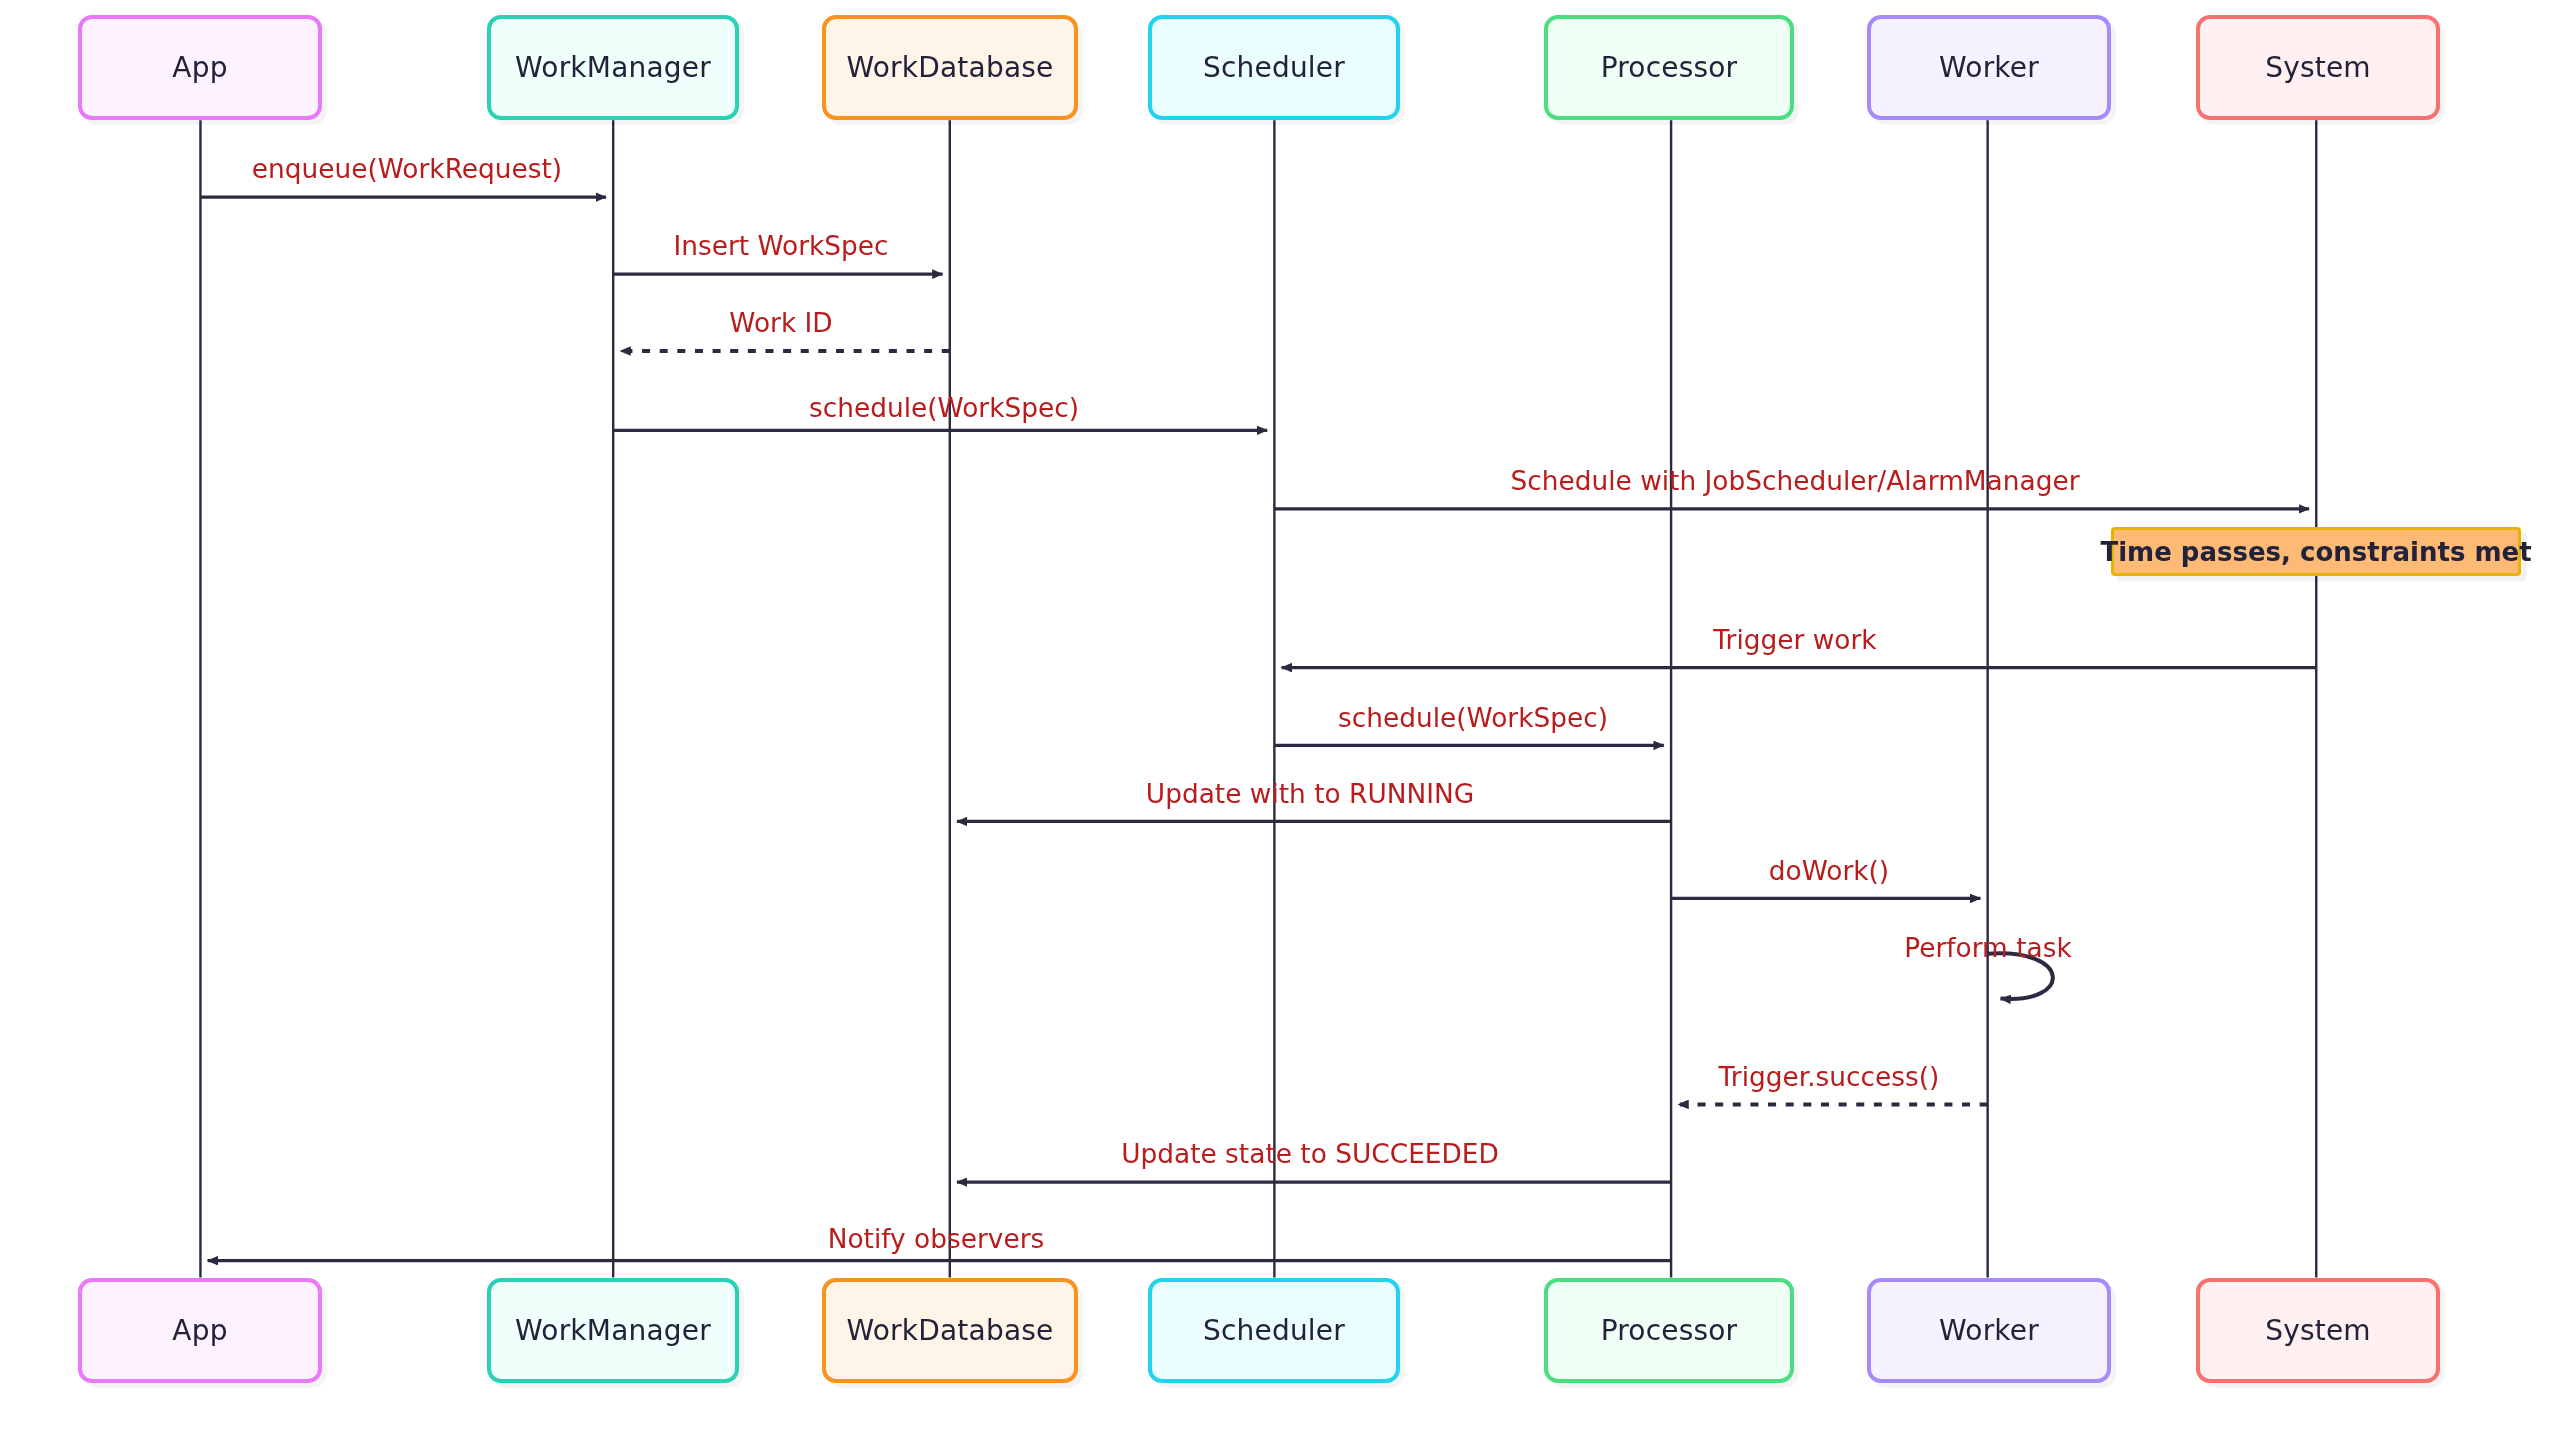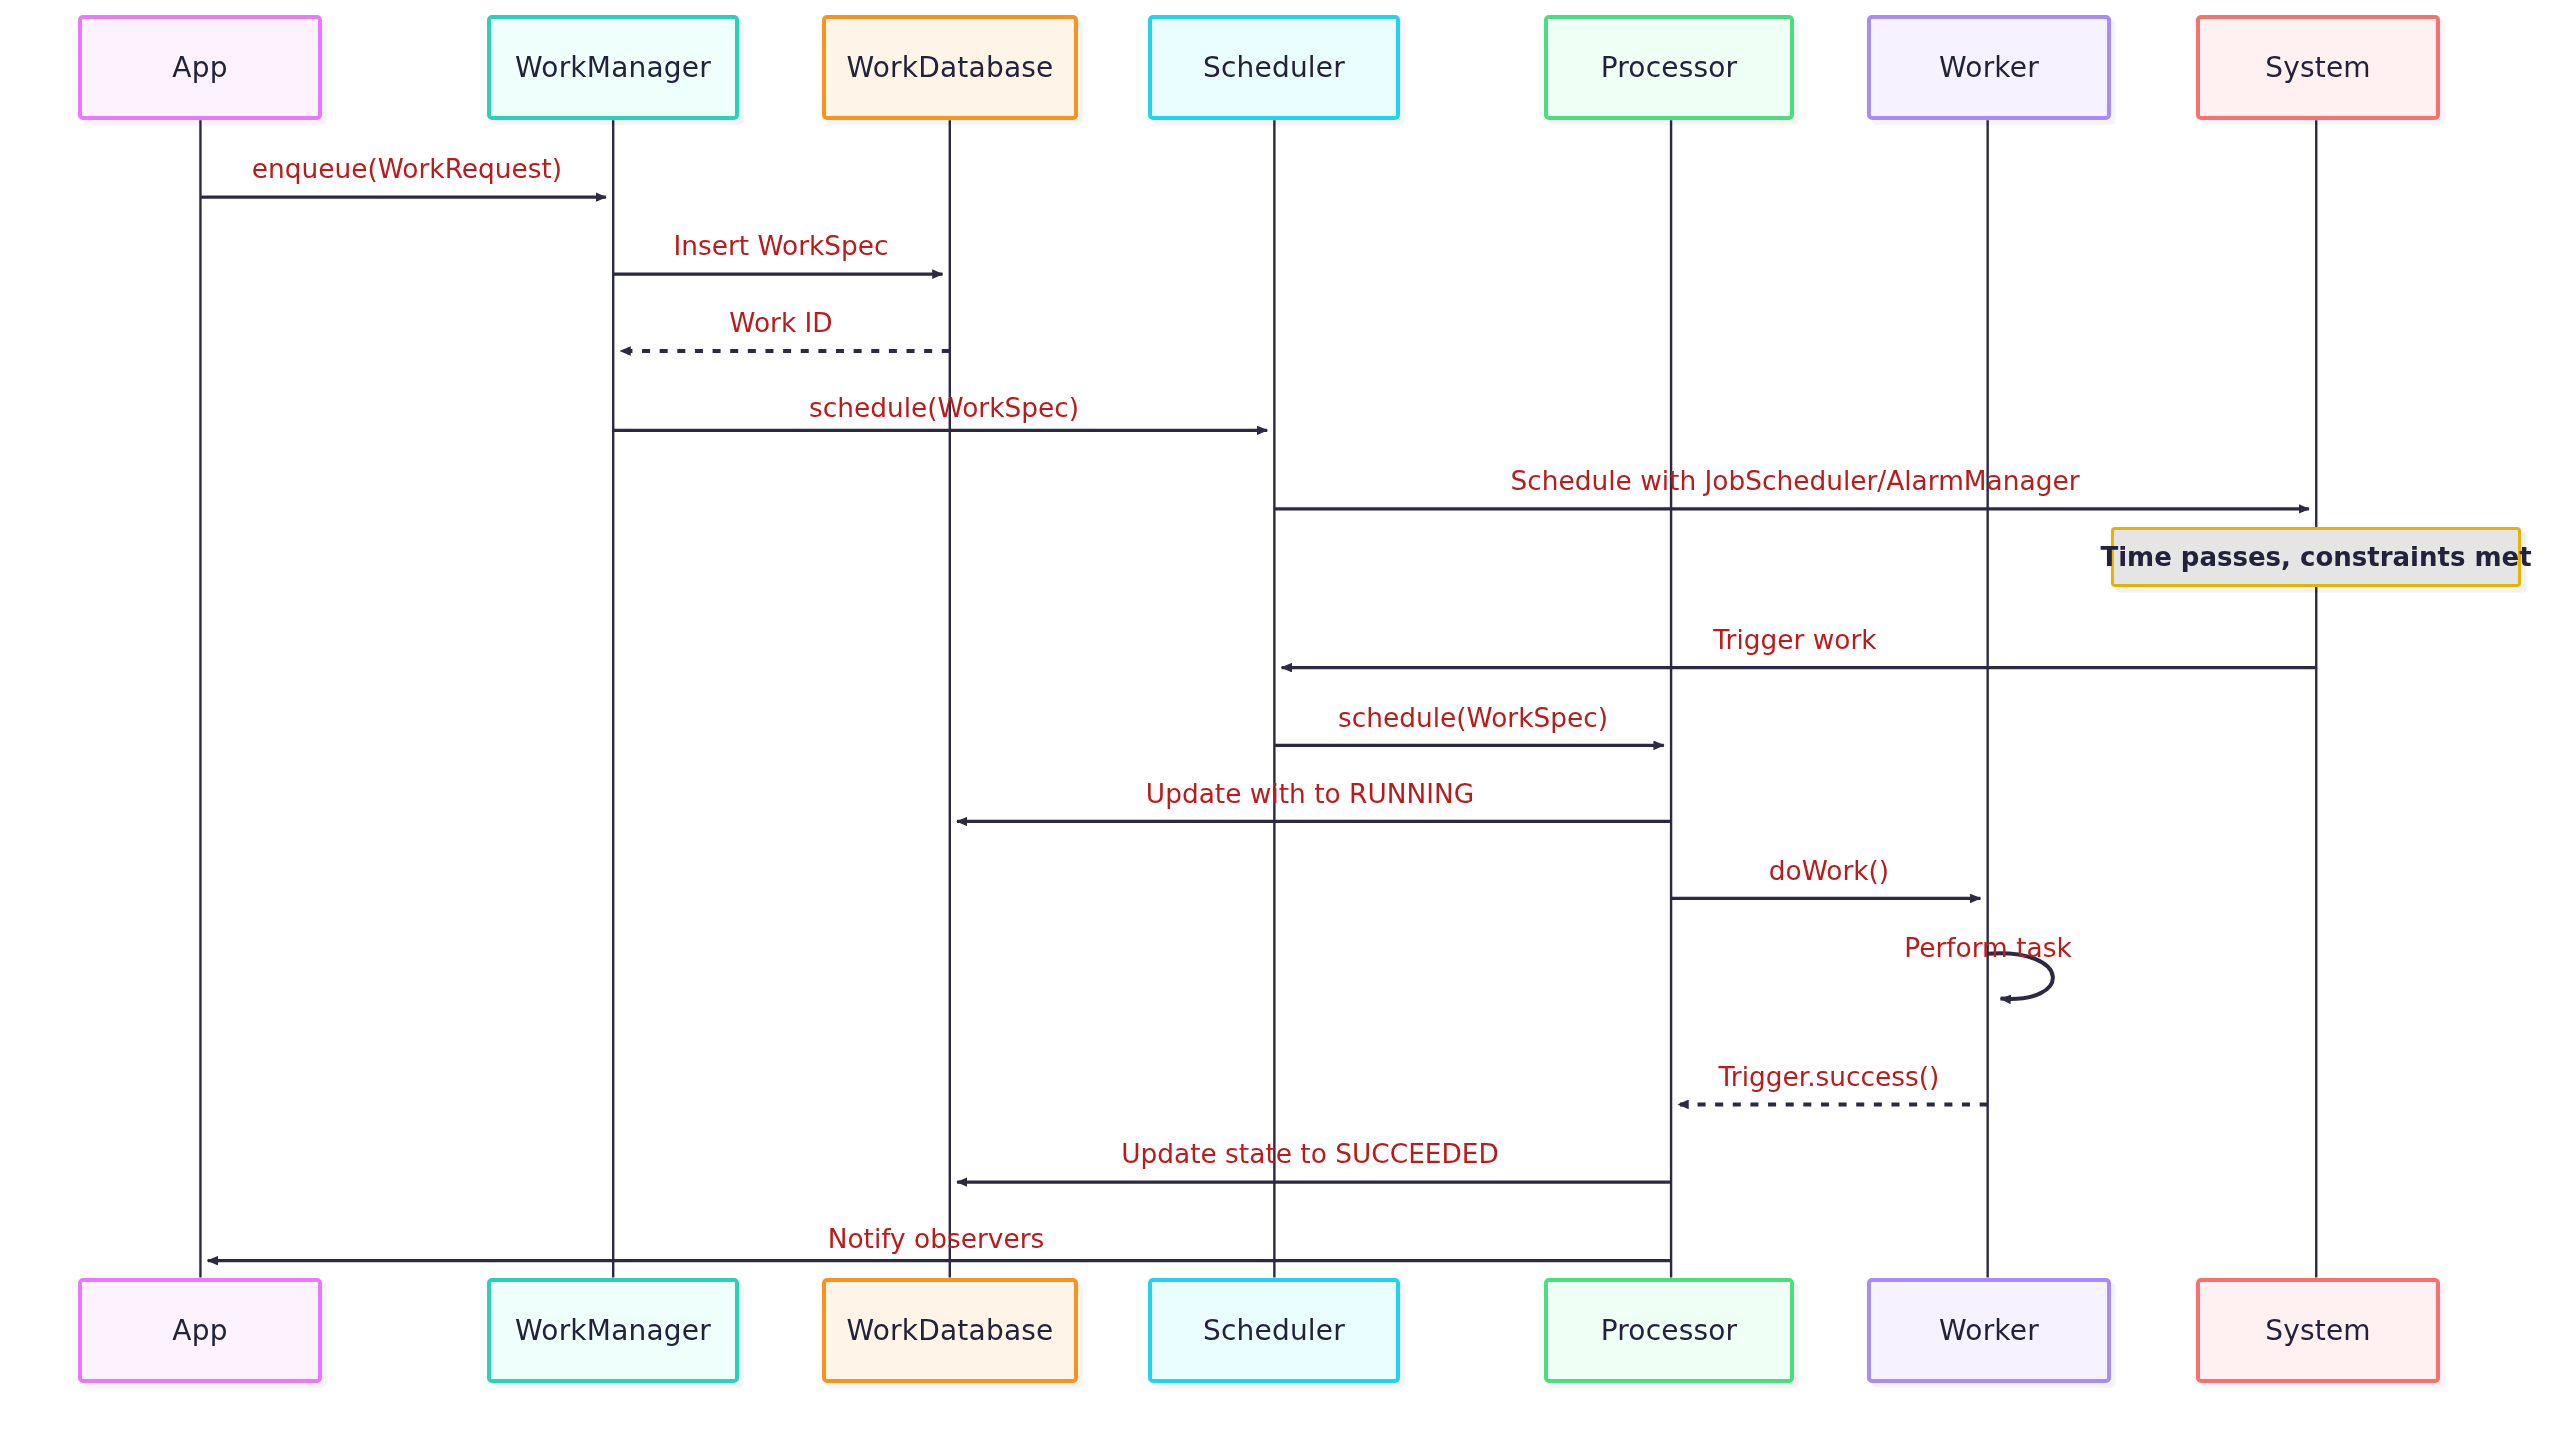--- a/index.html
+++ b/index.html
@@ -14,21 +14,21 @@
     background:#ffffff;
     overflow:hidden;
   }
   #svgroot{position:absolute;left:0;top:0;width:2576px;height:1449px;}
 
   .actor-box{
     position:absolute;
     box-sizing:border-box;
     border-width:4px;
     border-style:solid;
-    border-radius:5px;
+    border-radius:14px;
     display:flex;
     align-items:center;
     justify-content:center;
     box-shadow:4.8px 4.8px 0 0 rgba(0,0,0,0.045);
     text-align:center;
   }
   .actor-label{
     font-size:28px;
     color:#23223b;
     letter-spacing:0.2px;
@@ -159,19 +159,19 @@
       <div class="msg-label" style="left: 1795px; top: 655px;">Trigger work</div>
       <div class="msg-label" style="left: 1473px; top: 733px;">schedule(WorkSpec)</div>
       <div class="msg-label" style="left: 1310px; top: 809px;">Update with to RUNNING</div>
       <div class="msg-label" style="left: 1829px; top: 886px;">doWork()</div>
       <div class="msg-label" style="left: 1988px; top: 963px;">Perform task</div>
       <div class="msg-label" style="left: 1829px; top: 1092px;">Trigger.success()</div>
       <div class="msg-label" style="left: 1310px; top: 1169px;">Update state to SUCCEEDED</div>
       <div class="msg-label" style="left: 936px; top: 1248px; margin-top: 6px;">Notify observers</div>
     </div>
   <div id="notes">
-      <div class="note-box" style="left: 2111px; top: 527px; width: 410px; height: 60px; background: #e5e5e5; border-color: rgb(230, 180, 0);">
+      <div class="note-box" style="left: 2111px; top: 527px; width: 410px; height: 49px; background: #fdba74; border-color: rgb(230, 180, 0);">
         <span class="note-text">Time passes, constraints met</span>
       </div>
     </div>
 
 </div>
 
 
 </body></html>

